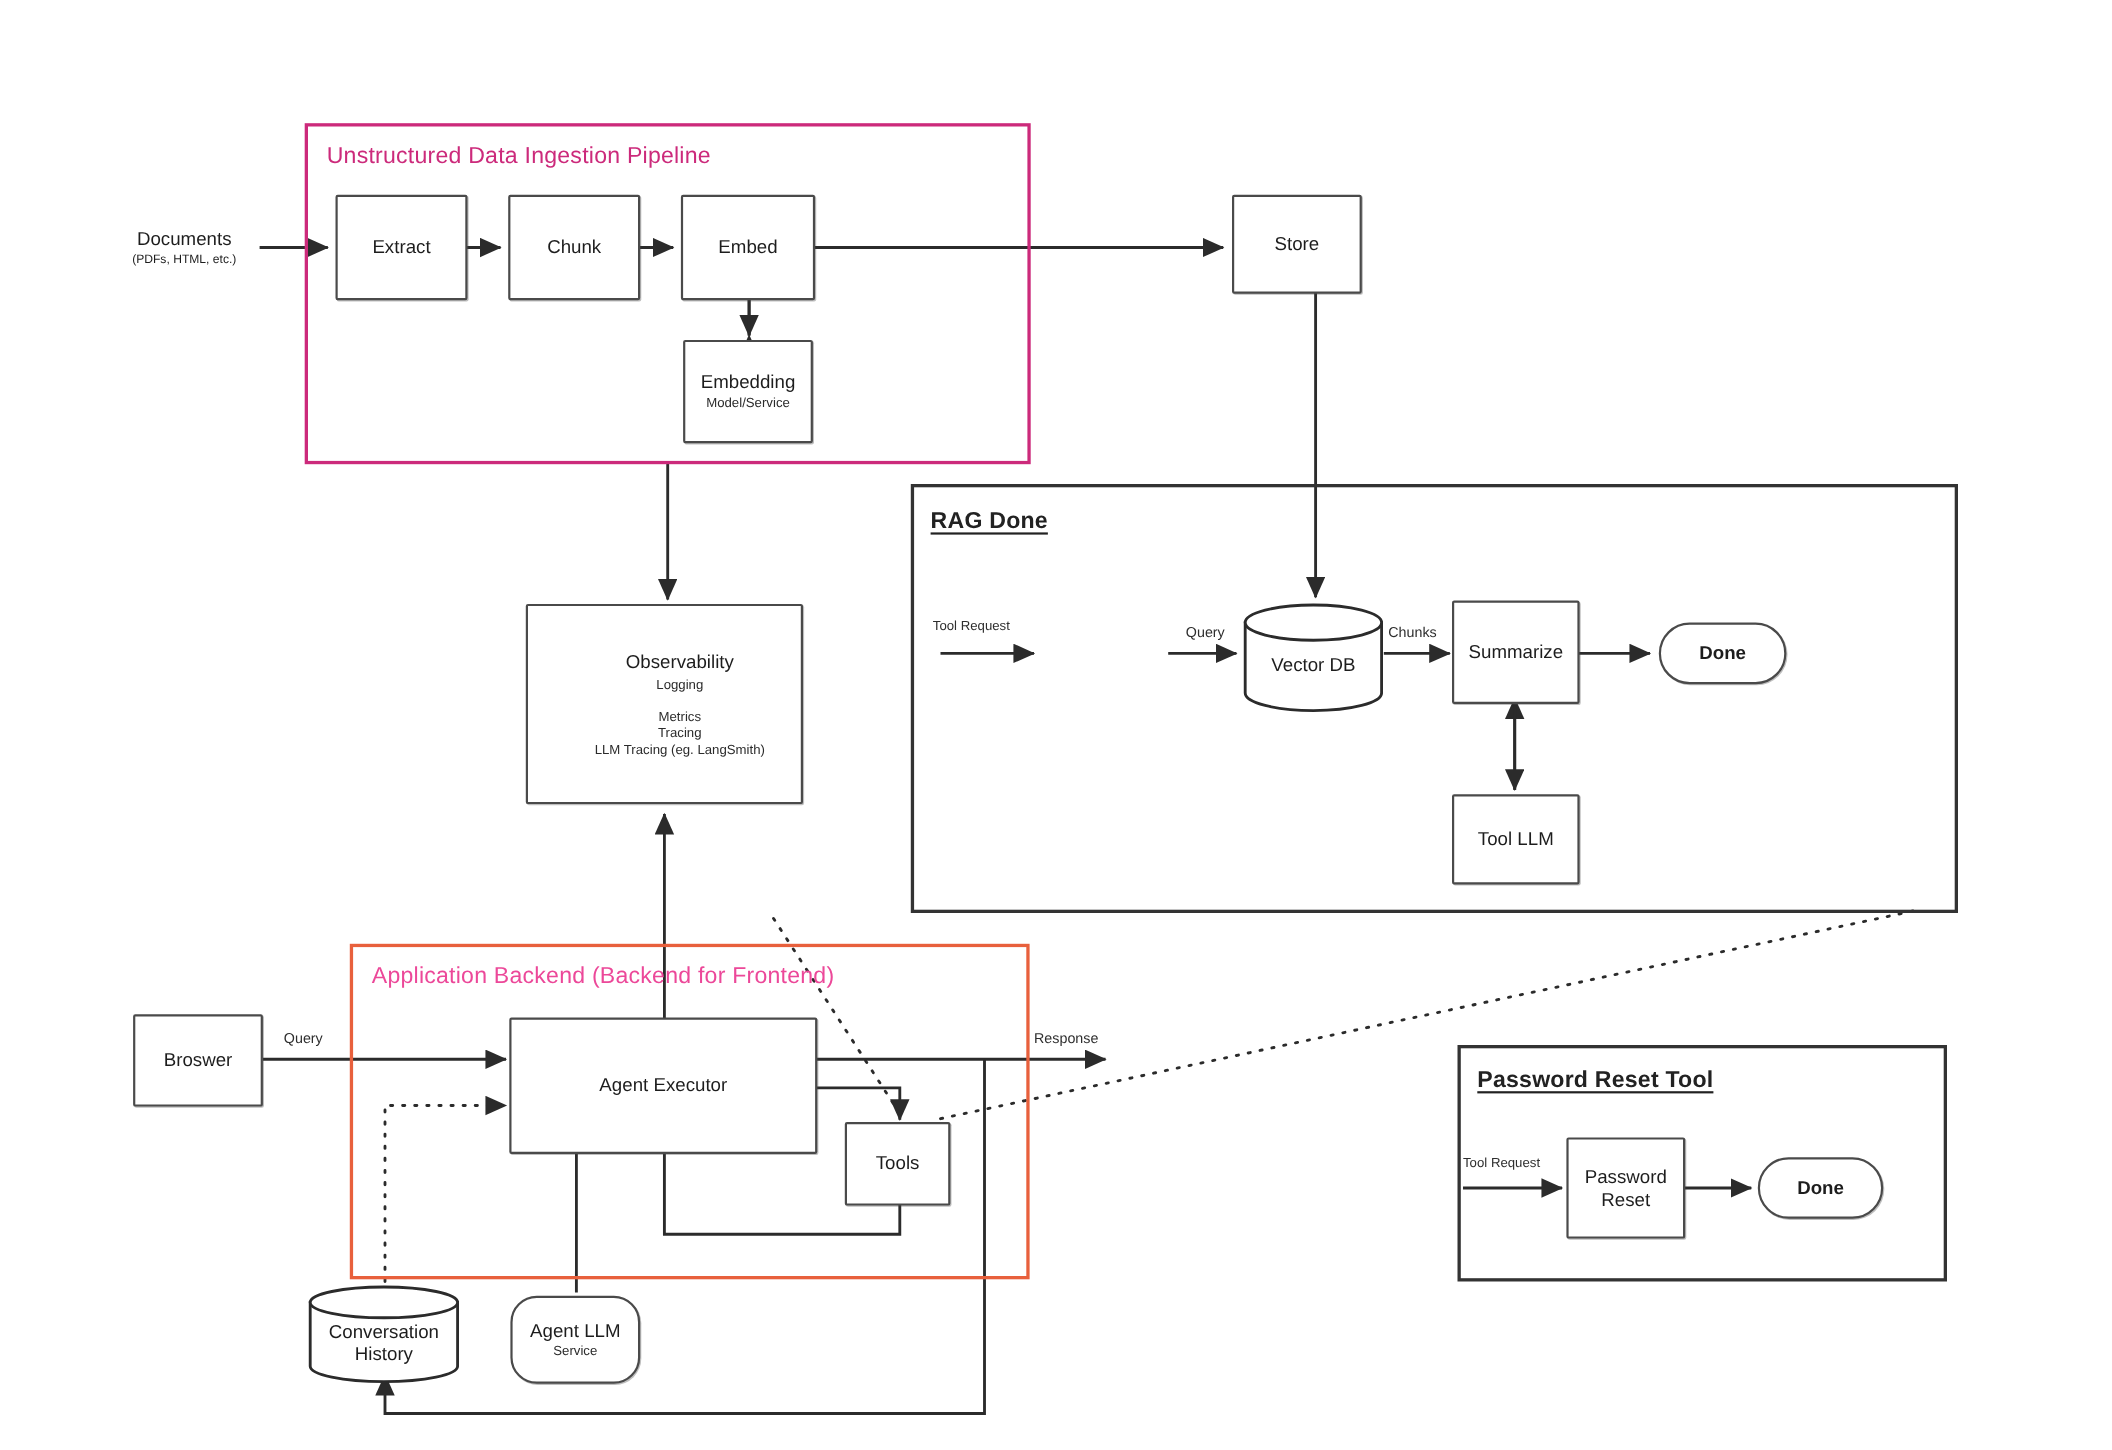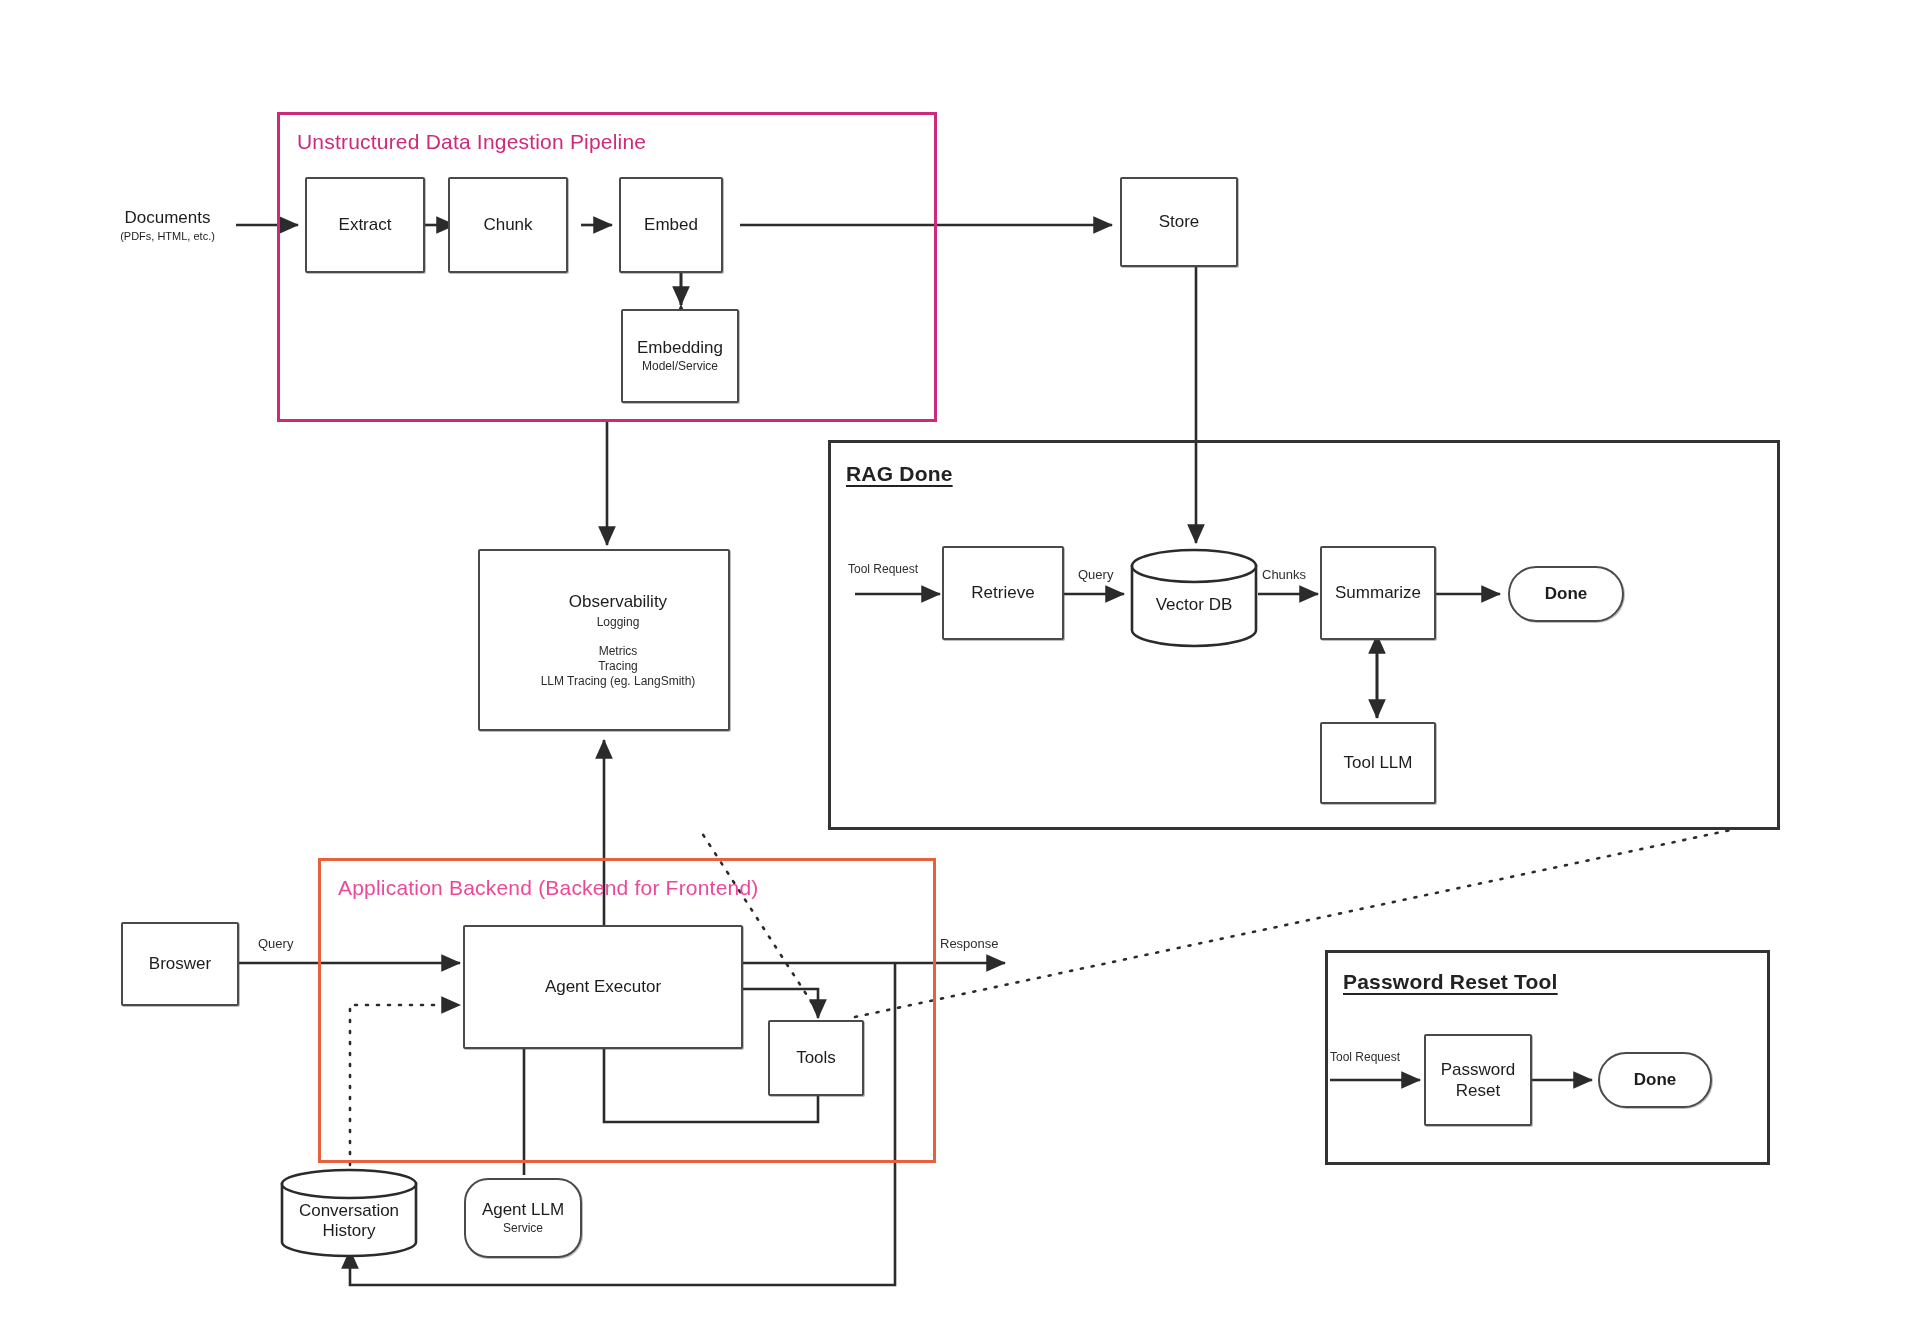--- a/index.html
+++ b/index.html
@@ -196,25 +196,25 @@
 
   <div class="io-label" style="left:100px; top:208px; width:135px;">
     <span class="main">Documents</span>
     <span class="sub">(PDFs, HTML, etc.)</span>
   </div>
 
   <div class="node" style="left:305px; top:177px; width:120px; height:96px;">
     <span class="title">Extract</span>
   </div>
 
-  <div class="node" style="left:448px; top:177px; width:120px; height:96px;justify-content:center;">
+  <div class="node" style="left:462px; top:177px; width:120px; height:96px;justify-content:center;">
     <span class="title">Chunk</span>
   </div>
 
-  <div class="node" style="left:619px; top:177px; width:104px; height:96px;">
+  <div class="node" style="left:619px; top:177px; width:122px; height:96px;">
     <span class="title">Embed</span>
   </div>
 
   <div class="node" style="left:621px; top:309px; width:118px; height:94px;">
     <span class="title">Embedding</span>
     <span class="sub">Model/Service</span>
   </div>
 
   <div class="node" style="left:1120px; top:177px; width:118px; height:90px;">
     <span class="title">Store</span>
@@ -223,23 +223,20 @@
   <div class="node multi" style="left:478px; top:549px; width:252px; height:182px;padding-left:28px;">
     <span class="title">Observability</span>
     <span class="sub">Logging</span>
     <span class="sub" style="margin-top:16px;">Metrics</span>
     <span class="sub" style="margin-top:1px;">Tracing</span>
     <span class="sub" style="margin-top:1px;">LLM Tracing (eg. LangSmith)</span>
   </div>
 
   <div class="edge-label tiny" style="left:848px; top:562px;">Tool Request</div>
 
-  <div class="node" style="left:942px; top:546px; width:122px; height:94px;">
-    <span class="title">Retrieve</span>
-  </div>
 
   <div class="edge-label" style="left:1078px; top:567px;">Query</div>
 
   <div class="cyl" style="left:1128px; top:548px; width:132px; height:100px;">
     <svg width="132" height="100" viewBox="0 0 132 100" style="position:absolute;left:0;top:0;">
       <path d="M4,18 L4,82 A62,16 0 0 0 128,82 L128,18 Z" fill="#ffffff" stroke="#2b2b2b" stroke-width="2.6"></path>
       <ellipse cx="66" cy="18" rx="62" ry="16" fill="#ffffff" stroke="#2b2b2b" stroke-width="2.6"></ellipse>
     </svg>
     <span class="cyl-label" style="margin-top:14px;">Vector DB</span>
   </div>

